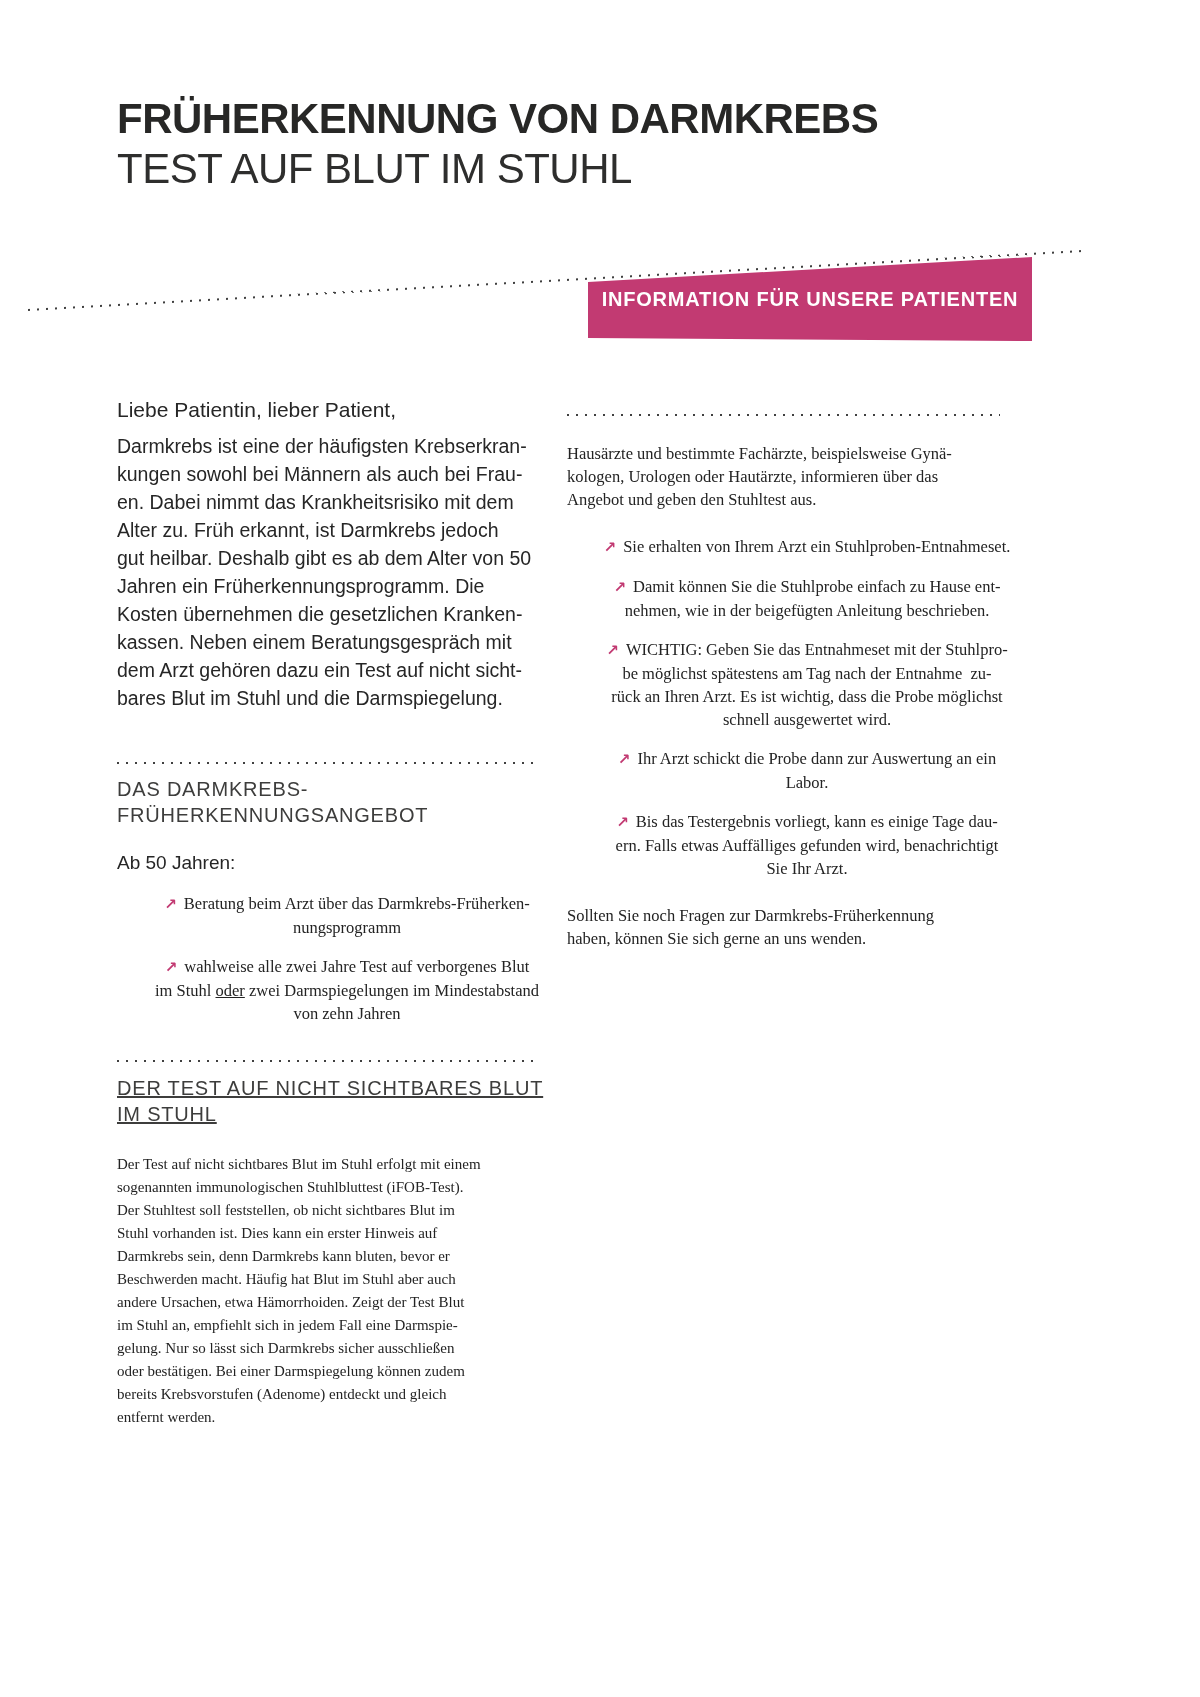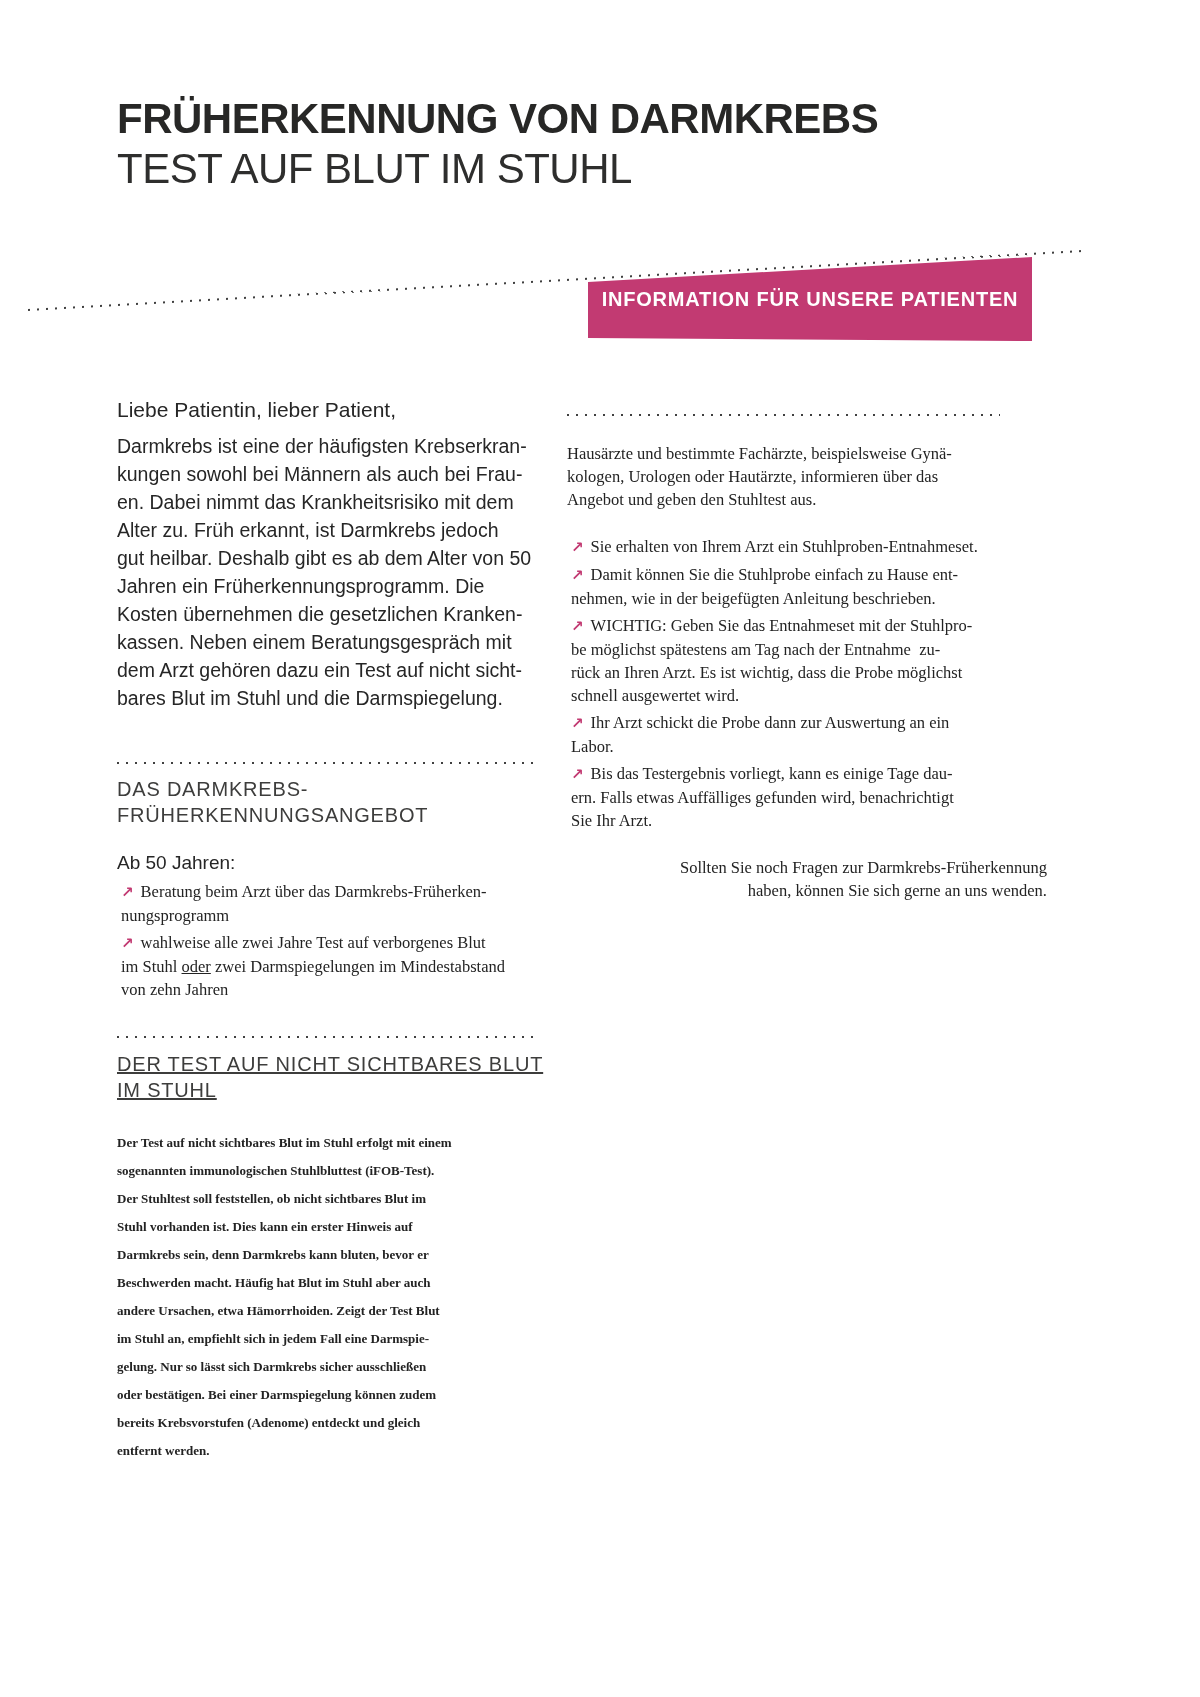--- a/index.html
+++ b/index.html
@@ -23,41 +23,41 @@
   .banner-label{position:absolute;left:0;top:42px;width:100%;text-align:center;
                 color:#ffffff;font-size:20px;font-weight:700;letter-spacing:0.8px;white-space:pre;}
 
   
   .sans-p{font-family:"Liberation Sans",sans-serif;}
   .serif{font-family:"Liberation Serif",serif;color:#232323;}
   .pre{white-space:pre;}
   .pre-line{white-space:pre-line;text-decoration:underline;}
   .sec-head{font-size:20px;line-height:26px;font-weight:400;letter-spacing:0.8px;color:#3d3d3c;margin:0;}
   .arrow{font-family:"DejaVu Sans",sans-serif;color:#c23a72;font-weight:700;font-size:15px;margin-right:7px;}
-  .bullet{margin:4px;font-size:16.5px;line-height:23px;}
+  .bullet{margin:16px;font-size:16.5px;line-height:23px;text-align:center;}
   .u{text-decoration:underline;}
 
   
   .col-left{position:absolute;left:117px;top:396px;width:460px;}
   .greeting{margin:0;font-size:21px;line-height:28px;color:#262626;}
   .intro{margin:8px 0 0 0;font-size:19.5px;line-height:28px;color:#262626;}
   .sep-offer{margin-top:50px;width:423px;}
   .head-offer{margin-top:12px;}
   .age-note{margin:22px 0 0 0;font-size:19px;line-height:26px;color:#262626;}
   .offer-list{margin-top:2px;}
   .sep-test{margin-top:35px;width:423px;}
   .head-test{margin-top:13px;}
-  .test-body{margin:26px 0 0 0;font-size:13px;line-height:28px;font-weight:bold;}
+  .test-body{margin:26px 0 0 0;font-size:15px;line-height:23px;}
 
   .col-right{position:absolute;left:567px;top:414px;width:480px;}
   .sep-how{width:433px;}
   .head-how{margin-top:14px;}
   .how-body{margin:26px 0 0 0;font-size:16.5px;line-height:23px;}
   .steps{margin-top:24px;}
-  .closing{margin:24px 0 0 0;font-size:16.5px;line-height:23px;text-align:right;}
+  .closing{margin:24px 0 0 0;font-size:16.5px;line-height:23px;}
 
   
   .sig-box{position:absolute;left:615px;top:1272px;width:375px;height:145px;}
   .sig-top{display:flex;align-items:center;height:26px;}
   .sig-top .dots-lead{width:44px;align-self:center;}
   .sig-top .dots-trail{flex:1;align-self:center;}
   .sig-label{padding:0 12px;font-size:19px;line-height:26px;color:#3c3c3c;white-space:pre;}
   .sig-left{position:absolute;left:0;top:24px;bottom:0;}
   .sig-right{position:absolute;right:0;top:24px;bottom:0;}
   .sig-bottom{position:absolute;left:0;right:0;bottom:0;}

